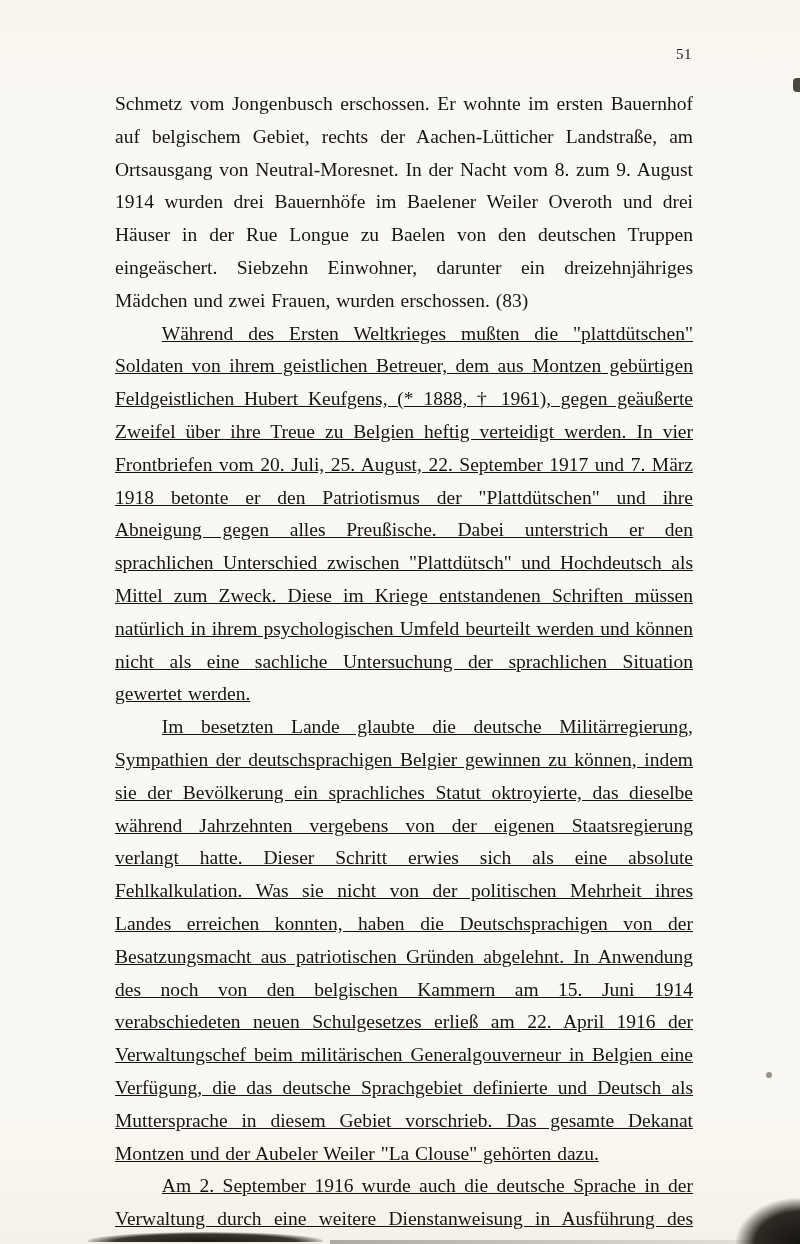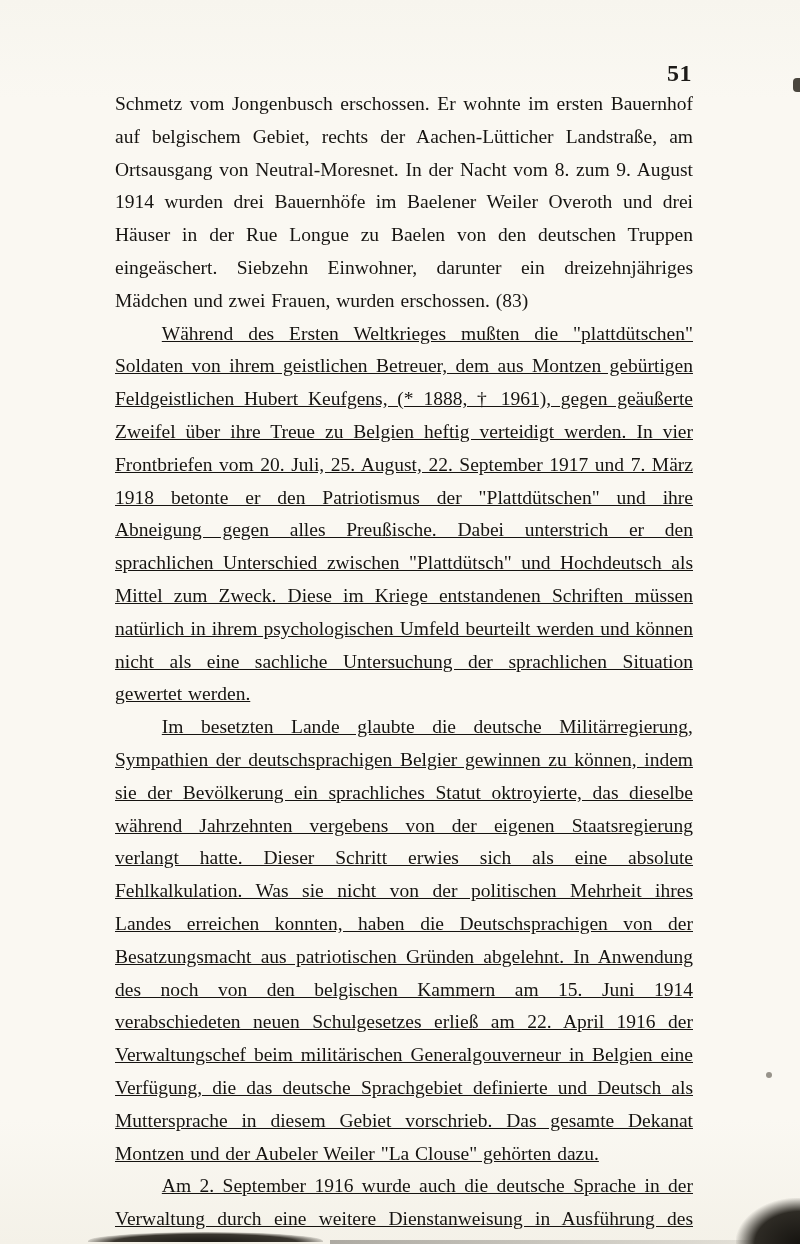--- a/index.html
+++ b/index.html
@@ -16,26 +16,25 @@
   }
   .scan-page {
     position: absolute;
     top: 0; left: 0;
     width: 800px;
     height: 1244px;
     background: linear-gradient(180deg, #f7f5ee 0%, #faf8f2 8%, #faf8f2 90%, #f4f1e8 100%);
   }
   .page-number {
     position: absolute;
-    top: 60px;
+    top: 46px;
     right: 108px;
-    font-size: 24px;
+    font-size: 15px;
     color: #1d1b18;
     letter-spacing: 0.5px;
-    font-weight: bold;
   }
   .text-block {
     position: absolute;
     top: 88px;
     left: 115px;
     width: 578px;
     color: #161411;
     font-size: 19.5px;
     line-height: 32.8px;
     text-align: justify;

